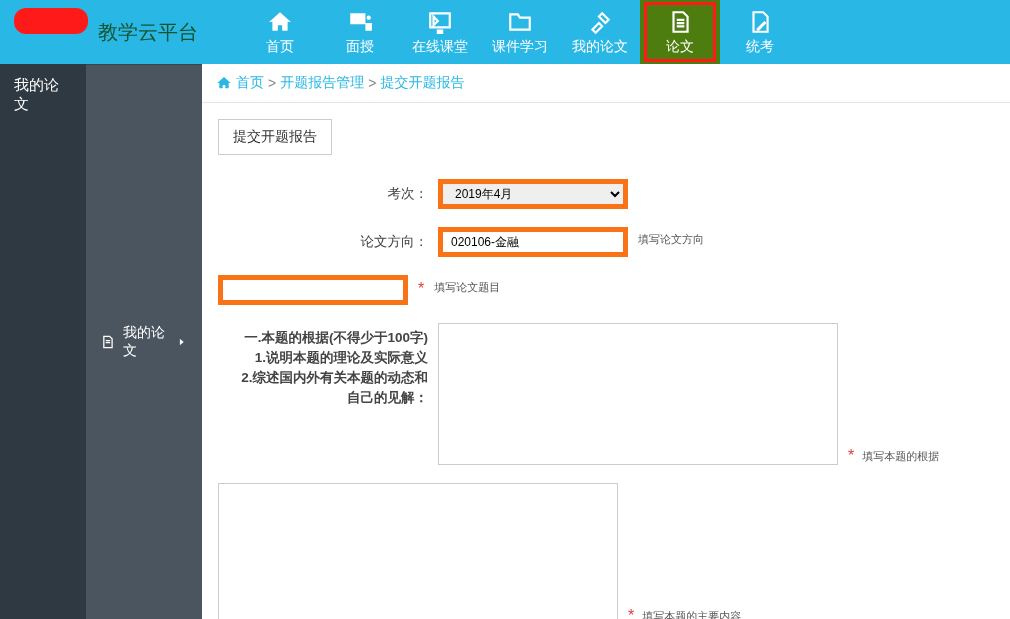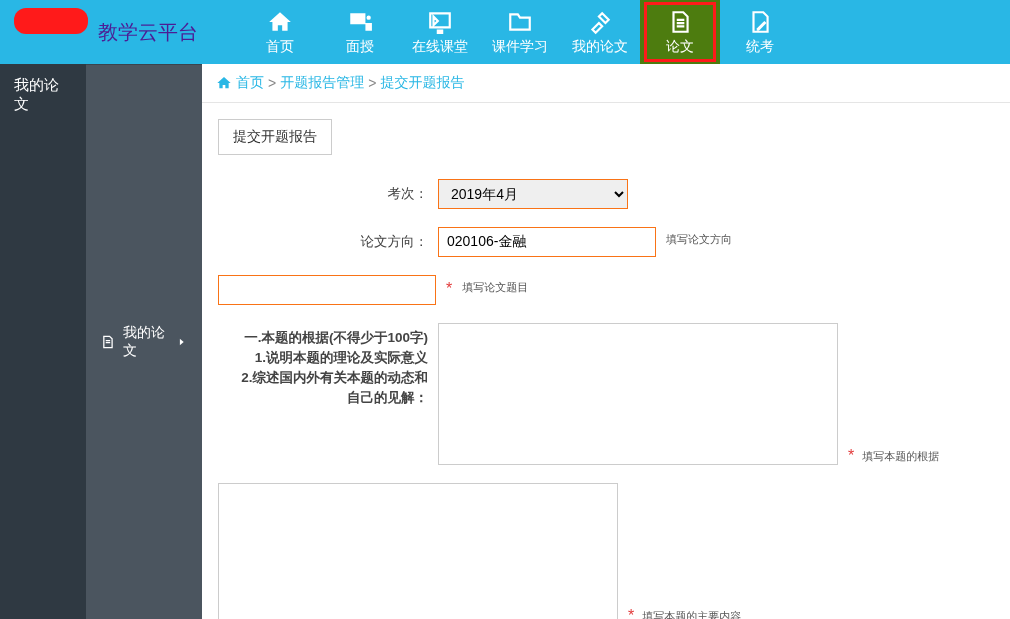--- a/index.html
+++ b/index.html
@@ -2,21 +2,21 @@
 <html><head>
 <meta charset="utf-8">
 <style>
   * { margin: 0; padding: 0; box-sizing: border-box; font-family: "Microsoft YaHei", Arial, sans-serif; }
   body { width: 1010px; height: 619px; overflow: hidden; background: #fff; }
 
   
   .topnav { display: flex; align-items: stretch; background: #29b7e5; height: 64px; color: #fff; }
   .brand { display: flex; align-items: center; padding-left: 14px; width: 200px; position: relative; }
   .brand-redact { position: absolute; left: 14px; top: 8px; width: 74px; height: 26px; background: #ff1a1a; border-radius: 12px; }
-  .brand-text { position: relative; padding-left: 84px; font-size: 20px; font-weight: 500; color: #4c1d95; }
+  .brand-text { position: relative; padding-left: 84px; font-size: 20px; font-weight: 500; color: #14532d; }
 
   .nav-items { display: flex; margin-left: 40px; }
   .nav-item { display: flex; flex-direction: column; align-items: center; justify-content: center; width: 80px; color: #fff; text-decoration: none; font-size: 13px; position: relative; }
   .nav-item .nv-icon { width: 40px; height: 28px; display: flex; align-items: center; justify-content: center; }
   .nav-item .nv-icon svg { width: 26px; height: 26px; fill: #fff; }
   .nav-item .nv-label { margin-top: 2px; font-size: 14px; }
   .nav-item.active { background: #4d7c0f; }
   .nav-item.active::before { content: ""; position: absolute; top: 2px; left: 4px; right: 4px; bottom: 2px; border: 3px solid #ff1a1a; pointer-events: none; }
 
   
@@ -34,23 +34,23 @@
   .crumb-bar svg { width: 16px; height: 16px; fill: #29b7e5; }
   .crumb-sep { color: #888; }
   .crumb-last { color: #29b7e5; }
 
   .form-zone { padding: 16px; }
   .submit-hdr { display: inline-block; border: 1px solid #ccc; padding: 8px 14px; font-size: 14px; color: #333; margin-bottom: 24px; }
 
   .frow { display: flex; align-items: flex-start; margin-bottom: 18px; }
   .flabel { width: 200px; text-align: right; font-size: 13.5px; color: #444; padding-right: 10px; padding-top: 5px; line-height: 20px; margin-left: 20px; }
   .fcontrol { display: flex; align-items: flex-start; gap: 10px; }
-  .fcontrol select, .fcontrol input[type=text] { height: 30px; border: 1px solid #f97316; padding: 0 8px; font-size: 14px; }
+  .fcontrol select, .fcontrol input[type=text] { height: 30px; border: 5px solid #f97316; padding: 0 8px; font-size: 12px; }
   .fcontrol select { width: 190px; }
-  .fcontrol input[type=text] { width: 218px; }
+  .fcontrol input[type=text] { width: 190px; }
   .fcontrol textarea { width: 400px; height: 142px; border: 1px solid #ccc; padding: 6px 8px; font-size: 14px; resize: none; }
   .hint { font-size: 11px; color: #555; padding-top: 5px; }
   .req { color: #e23b3b; padding-top: 5px; }
   .textarea-side { display: flex; flex-direction: column; justify-content: flex-end; height: 142px; }
   .textarea-side .hint-line { display: flex; gap: 8px; align-items: center; }
 </style>
 </head>
 <body>
 
 <div class="topnav">

